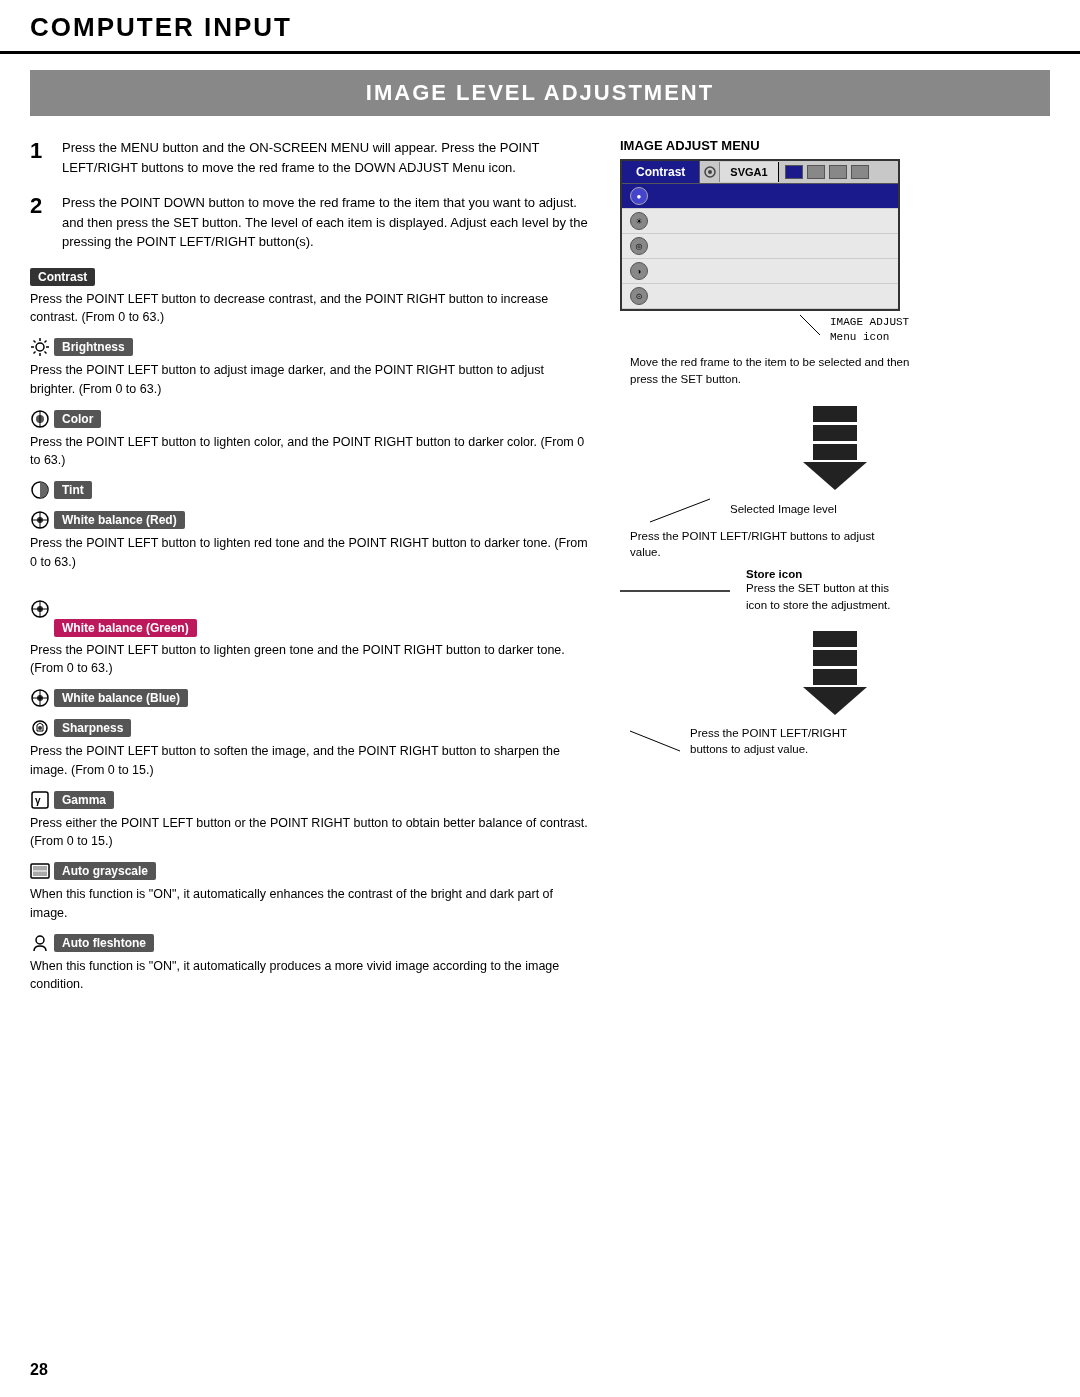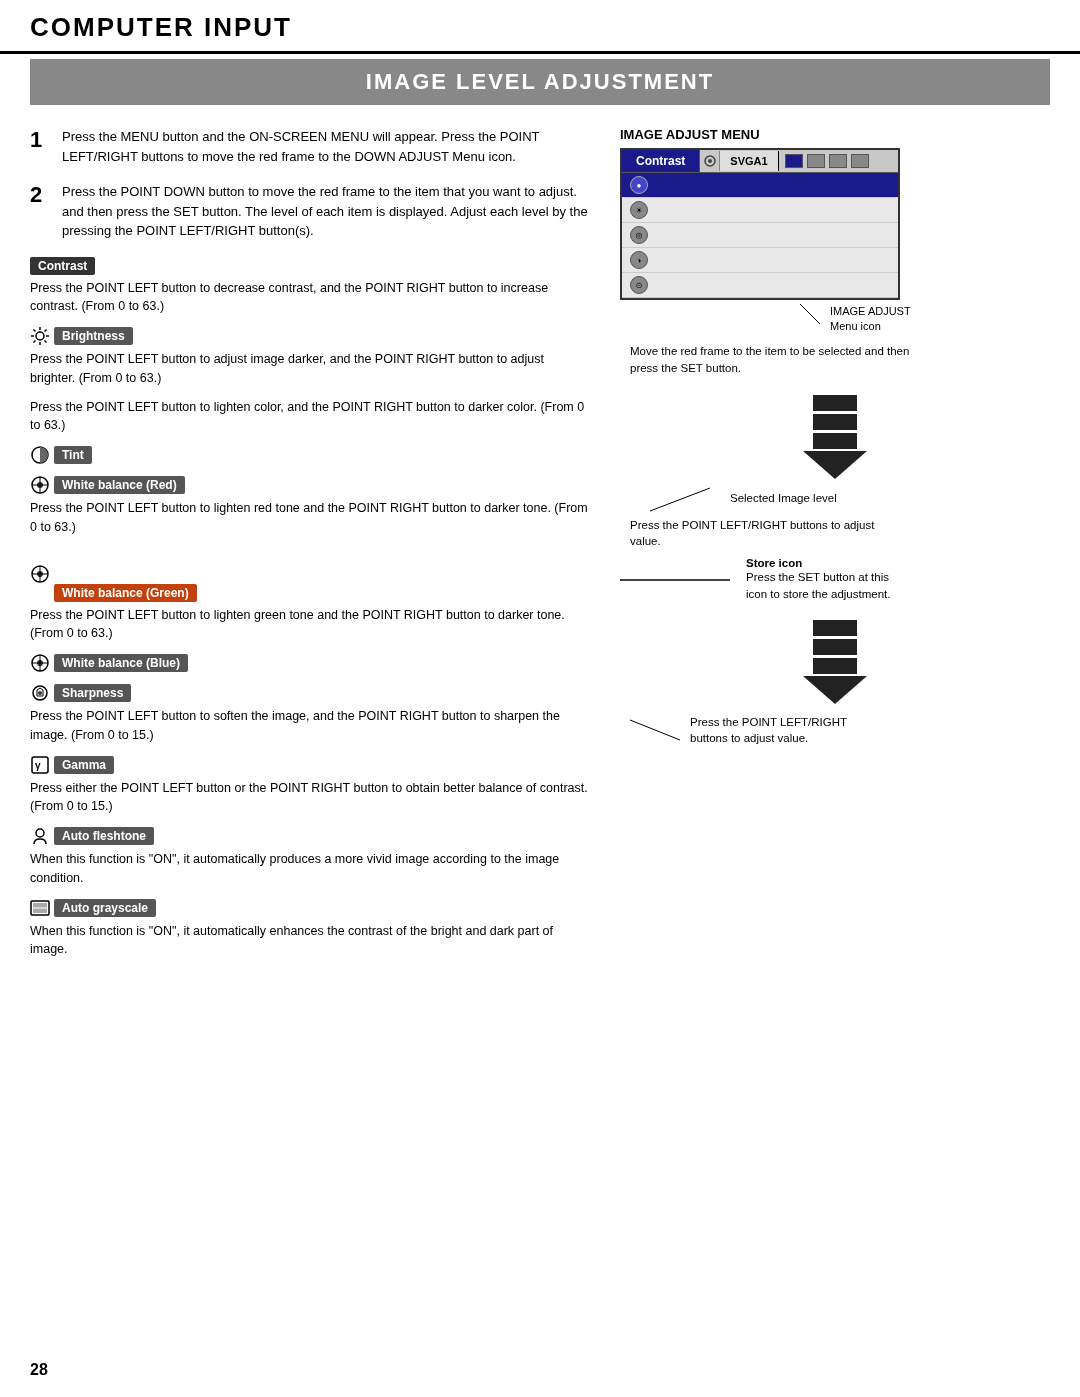--- a/index.html
+++ b/index.html
@@ -22,21 +22,21 @@
     }
     .page-header h1 {
       font-size: 26px;
       font-weight: 900;
       letter-spacing: 2px;
       text-transform: uppercase;
     }
 
     
     .content-wrapper {
-      padding: 5px 30px 40px 30px;
+      padding: 16px 30px 40px 30px;
       display: flex;
       flex-direction: column;
     }
 
     
     .section-title-bar {
       background: #888;
       text-align: center;
       padding: 10px 0;
       margin-bottom: 22px;
@@ -259,20 +259,30 @@
               <line x1="14.5" y1="5.5" x2="16.5" y2="3.5" stroke="#000" stroke-width="1.5"></line>
               <line x1="3.5" y1="16.5" x2="5.5" y2="14.5" stroke="#000" stroke-width="1.5"></line>
             </svg>
           </div>
           <div class="menu-label-box" style="background:#555;">Brightness</div>
         </div>
         <div class="menu-desc">Press the POINT LEFT button to adjust image darker, and the POINT RIGHT button to adjust brighter.  (From 0 to 63.)</div>
       </div>
 
       <div class="menu-section">
+        <div class="menu-label-row">
+          <div class="menu-icon">
+            <svg width="20" height="20" viewBox="0 0 20 20">
+              <circle cx="10" cy="10" r="8" fill="none" stroke="#000" stroke-width="1.5"></circle>
+              <circle cx="10" cy="10" r="4" fill="#555"></circle>
+              <line x1="10" y1="2" x2="10" y2="18" stroke="#000" stroke-width="1"></line>
+            </svg>
+          </div>
+          <div class="menu-label-box" style="background:#555;">Color</div>
+        </div>
         <div class="menu-desc">Press the POINT LEFT button to lighten color, and the POINT RIGHT button to darker color.  (From 0 to 63.)</div>
       </div>
 
       <div class="menu-section">
         <div class="menu-label-row">
           <div class="menu-icon">
             <svg width="20" height="20" viewBox="0 0 20 20">
               <circle cx="10" cy="10" r="8" fill="none" stroke="#000" stroke-width="1.5"></circle>
               <path d="M10 2 A8 8 0 0 1 10 18" fill="#666"></path>
             </svg>
@@ -299,21 +309,21 @@
       <div class="menu-section">
         <div class="menu-label-row">
           <div class="menu-icon">
             <svg width="20" height="20" viewBox="0 0 20 20">
               <circle cx="10" cy="10" r="8" fill="none" stroke="#000" stroke-width="1.5"></circle>
               <circle cx="10" cy="10" r="3" fill="#333"></circle>
               <line x1="2" y1="10" x2="18" y2="10" stroke="#000" stroke-width="1"></line>
               <line x1="10" y1="2" x2="10" y2="18" stroke="#000" stroke-width="1"></line>
             </svg>
           </div>
-          <div class="menu-label-box" style="background:#c2410c;margin-top:37px;">White balance (Green)</div>
+          <div class="menu-label-box" style="background:#be185d;margin-top:37px;">White balance (Green)</div>
         </div>
         <div class="menu-desc">Press the POINT LEFT button to lighten green tone and the POINT RIGHT button to darker tone.  (From 0 to 63.)</div>
       </div>
 
       <div class="menu-section">
         <div class="menu-label-row">
           <div class="menu-icon">
             <svg width="20" height="20" viewBox="0 0 20 20">
               <circle cx="10" cy="10" r="8" fill="none" stroke="#000" stroke-width="1.5"></circle>
               <circle cx="10" cy="10" r="3" fill="#333"></circle>
@@ -349,41 +359,41 @@
           </div>
           <div class="menu-label-box" style="background:#555;">Gamma</div>
         </div>
         <div class="menu-desc">Press either the POINT LEFT button or the POINT RIGHT button to obtain better balance of contrast.  (From 0 to 15.)</div>
       </div>
 
       <div class="menu-section">
         <div class="menu-label-row">
           <div class="menu-icon">
             <svg width="20" height="20" viewBox="0 0 20 20">
-              <circle cx="10" cy="7" r="4" fill="none" stroke="#000" stroke-width="1.5"></circle>
-              <path d="M4 18 Q4 13 10 13 Q16 13 16 18" fill="none" stroke="#000" stroke-width="1.5"></path>
-            </svg>
-          </div>
-          <div class="menu-label-box" style="background:#555;">Auto fleshtone</div>
-        </div>
-        <div class="menu-desc">When this function is "ON", it automatically produces a more vivid image according to the image condition.</div>
-      </div>
-
-      <div class="menu-section">
-        <div class="menu-label-row">
-          <div class="menu-icon">
-            <svg width="20" height="20" viewBox="0 0 20 20">
               <rect x="1" y="3" width="18" height="14" rx="1" fill="none" stroke="#000" stroke-width="1.5"></rect>
               <rect x="3" y="5" width="14" height="10" fill="#aaa"></rect>
               <line x1="3" y1="10" x2="17" y2="10" stroke="#fff" stroke-width="1"></line>
             </svg>
           </div>
           <div class="menu-label-box" style="background:#555;">Auto grayscale</div>
         </div>
         <div class="menu-desc">When this function is "ON", it automatically enhances the contrast of the bright and dark part of image.</div>
+      </div>
+
+      <div class="menu-section">
+        <div class="menu-label-row">
+          <div class="menu-icon">
+            <svg width="20" height="20" viewBox="0 0 20 20">
+              <circle cx="10" cy="7" r="4" fill="none" stroke="#000" stroke-width="1.5"></circle>
+              <path d="M4 18 Q4 13 10 13 Q16 13 16 18" fill="none" stroke="#000" stroke-width="1.5"></path>
+            </svg>
+          </div>
+          <div class="menu-label-box" style="background:#555;">Auto fleshtone</div>
+        </div>
+        <div class="menu-desc">When this function is "ON", it automatically produces a more vivid image according to the image condition.</div>
       </div>
 
     </div>
 
     <div class="right-col">
 
       <div class="image-adjust-title">IMAGE ADJUST MENU</div>
 
       <div class="screen-mockup">
         <div class="screen-top-bar">
@@ -425,21 +435,21 @@
             <div class="sr-icon">⊙</div>
             <div class="sr-text">&nbsp;</div>
           </div>
         </div>
       </div>
 
       <div style="display:flex;align-items:flex-start;margin-top:4px;margin-left:180px;">
         <svg width="30" height="30" viewBox="0 0 30 30">
           <line x1="0" y1="0" x2="20" y2="20" stroke="#000" stroke-width="1"></line>
         </svg>
-        <div style="font-size:11px;line-height:1.4;">IMAGE ADJUST<br>Menu icon</div>
+        <div style="font-size:11px;line-height:1.4;font-family:Liberation Mono, monospace;">IMAGE ADJUST<br>Menu icon</div>
       </div>
 
       <div style="font-size:11.5px;line-height:1.5;margin-top:8px;margin-left:10px;max-width:280px;">
         Move the red frame to the item to be selected and then press the SET button.
       </div>
 
       <div style="display:flex;justify-content:center;margin:18px 0 4px 0;">
         <div style="display:flex;flex-direction:column;align-items:center;">
           <div style="width:44px;height:16px;background:#222;"></div>
           <div style="width:44px;height:16px;background:#222;margin-top:3px;"></div>

